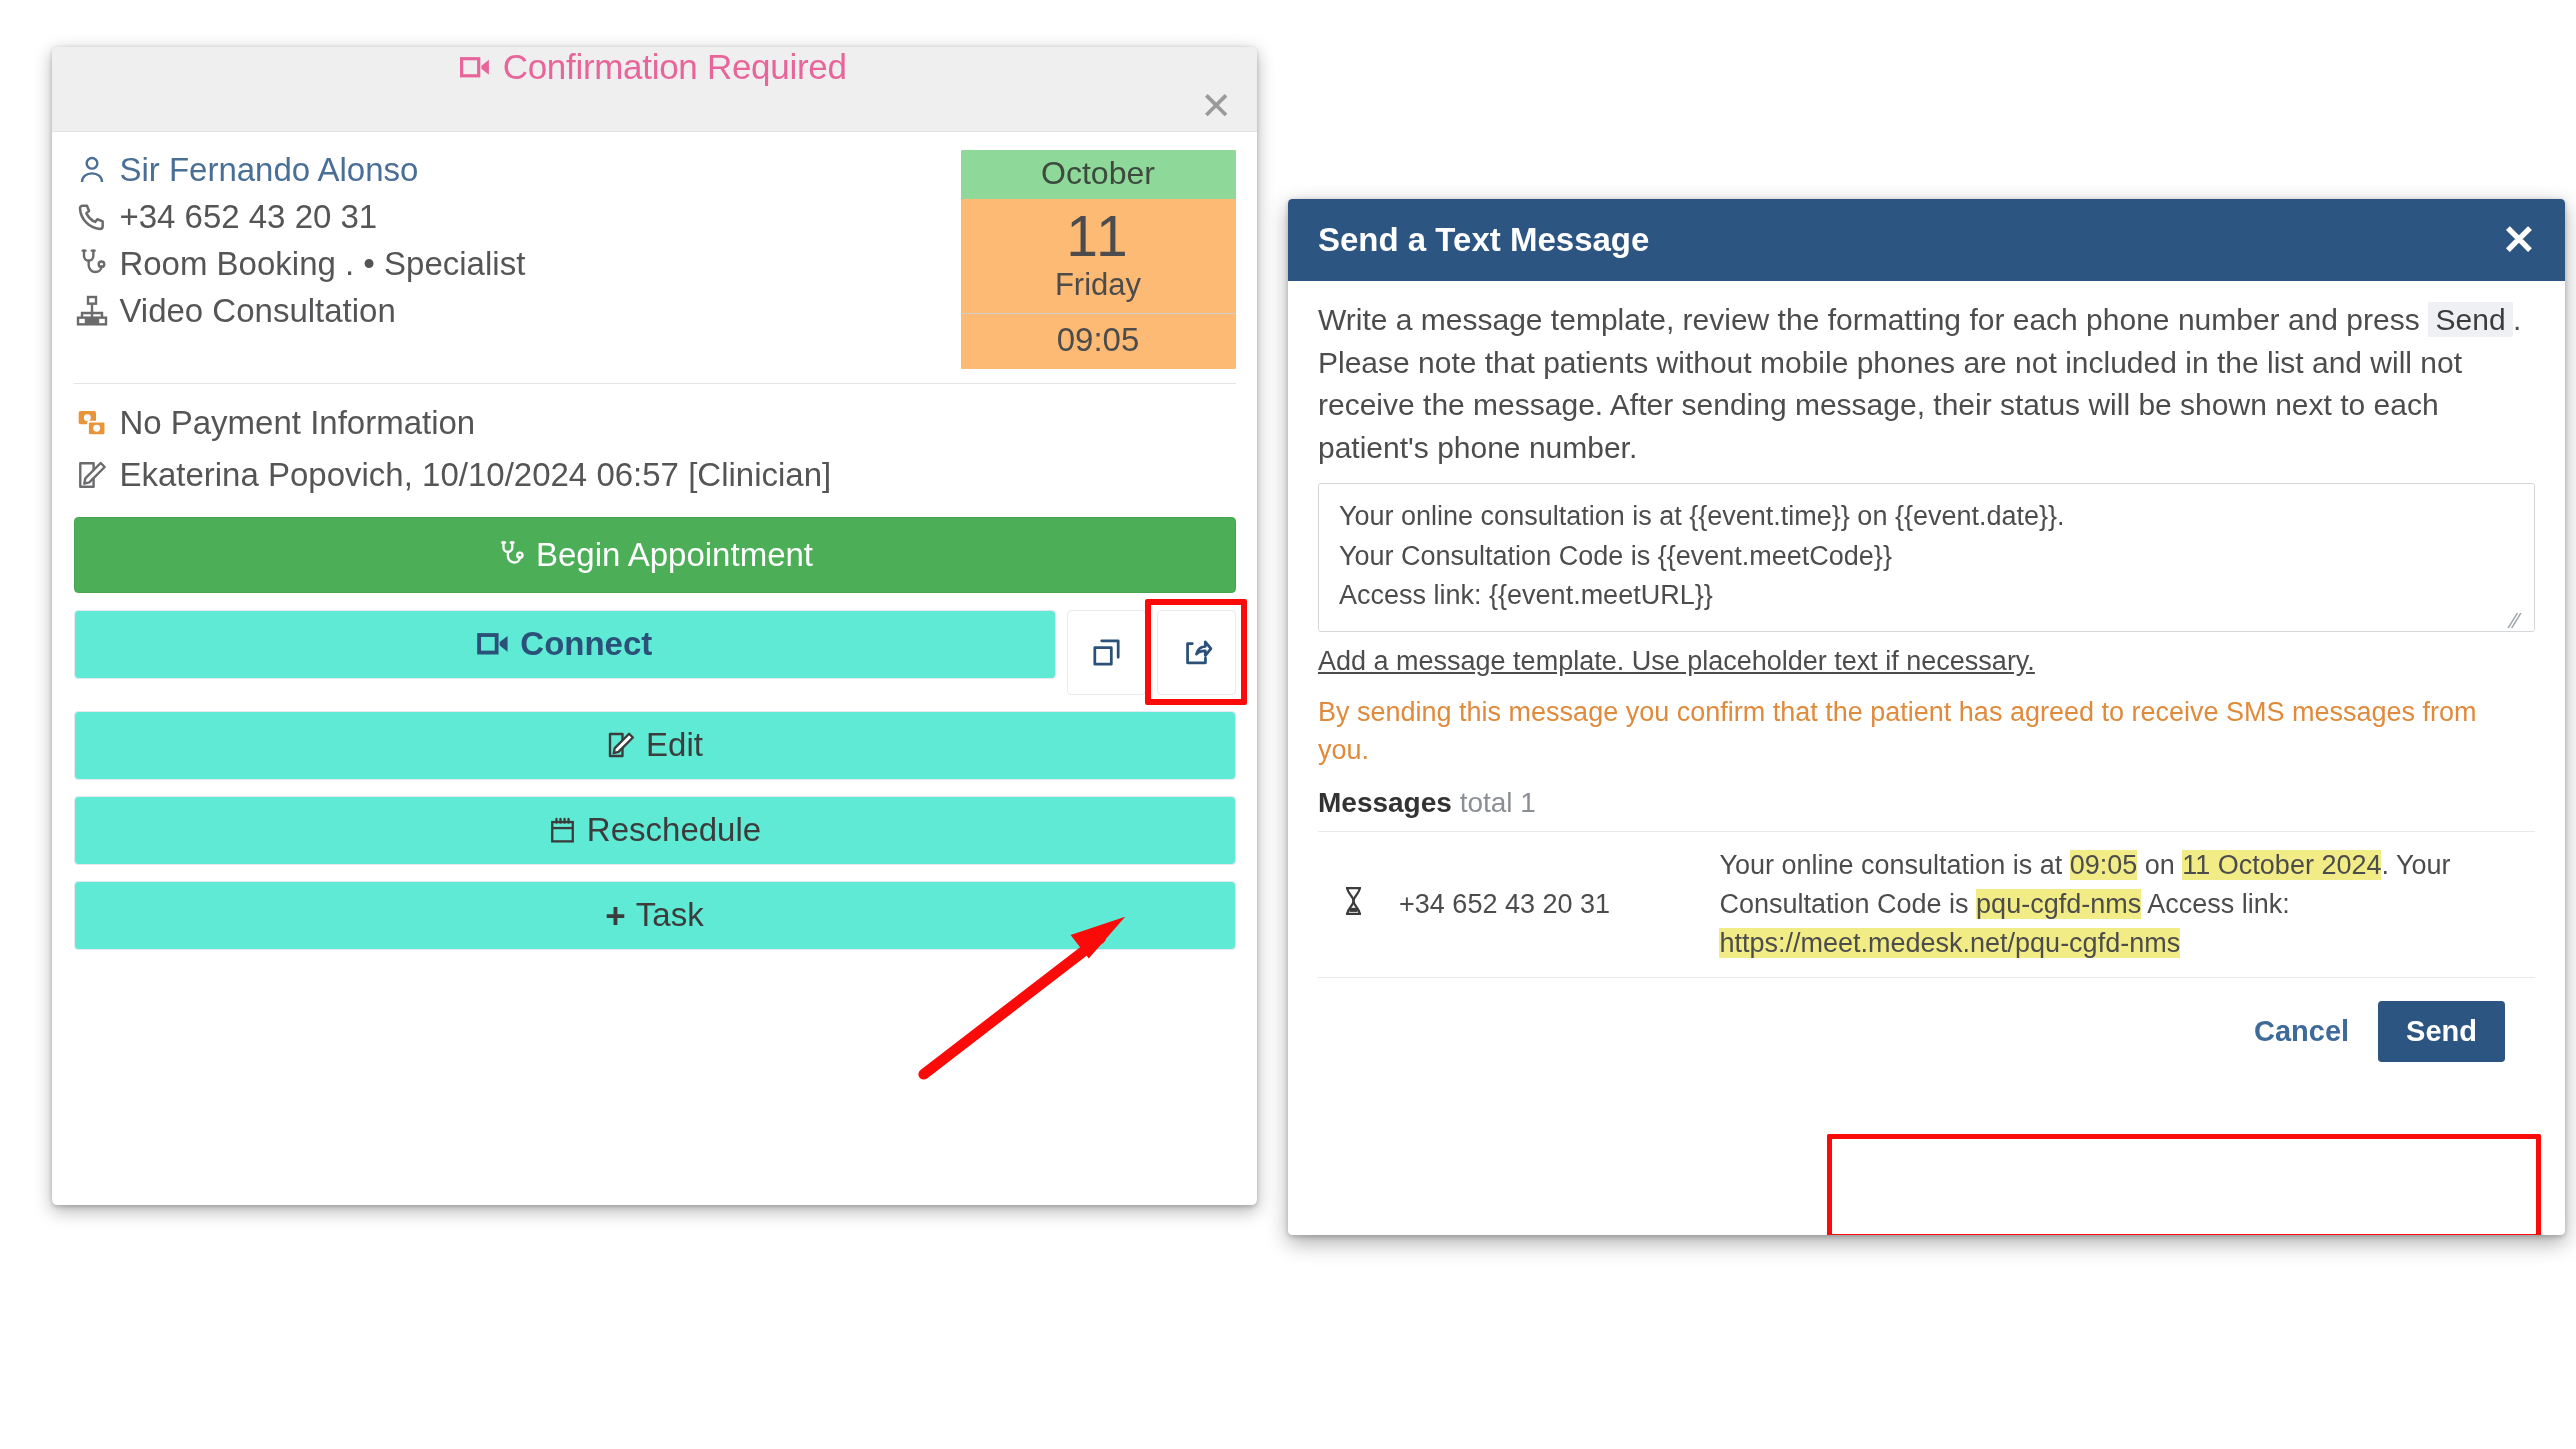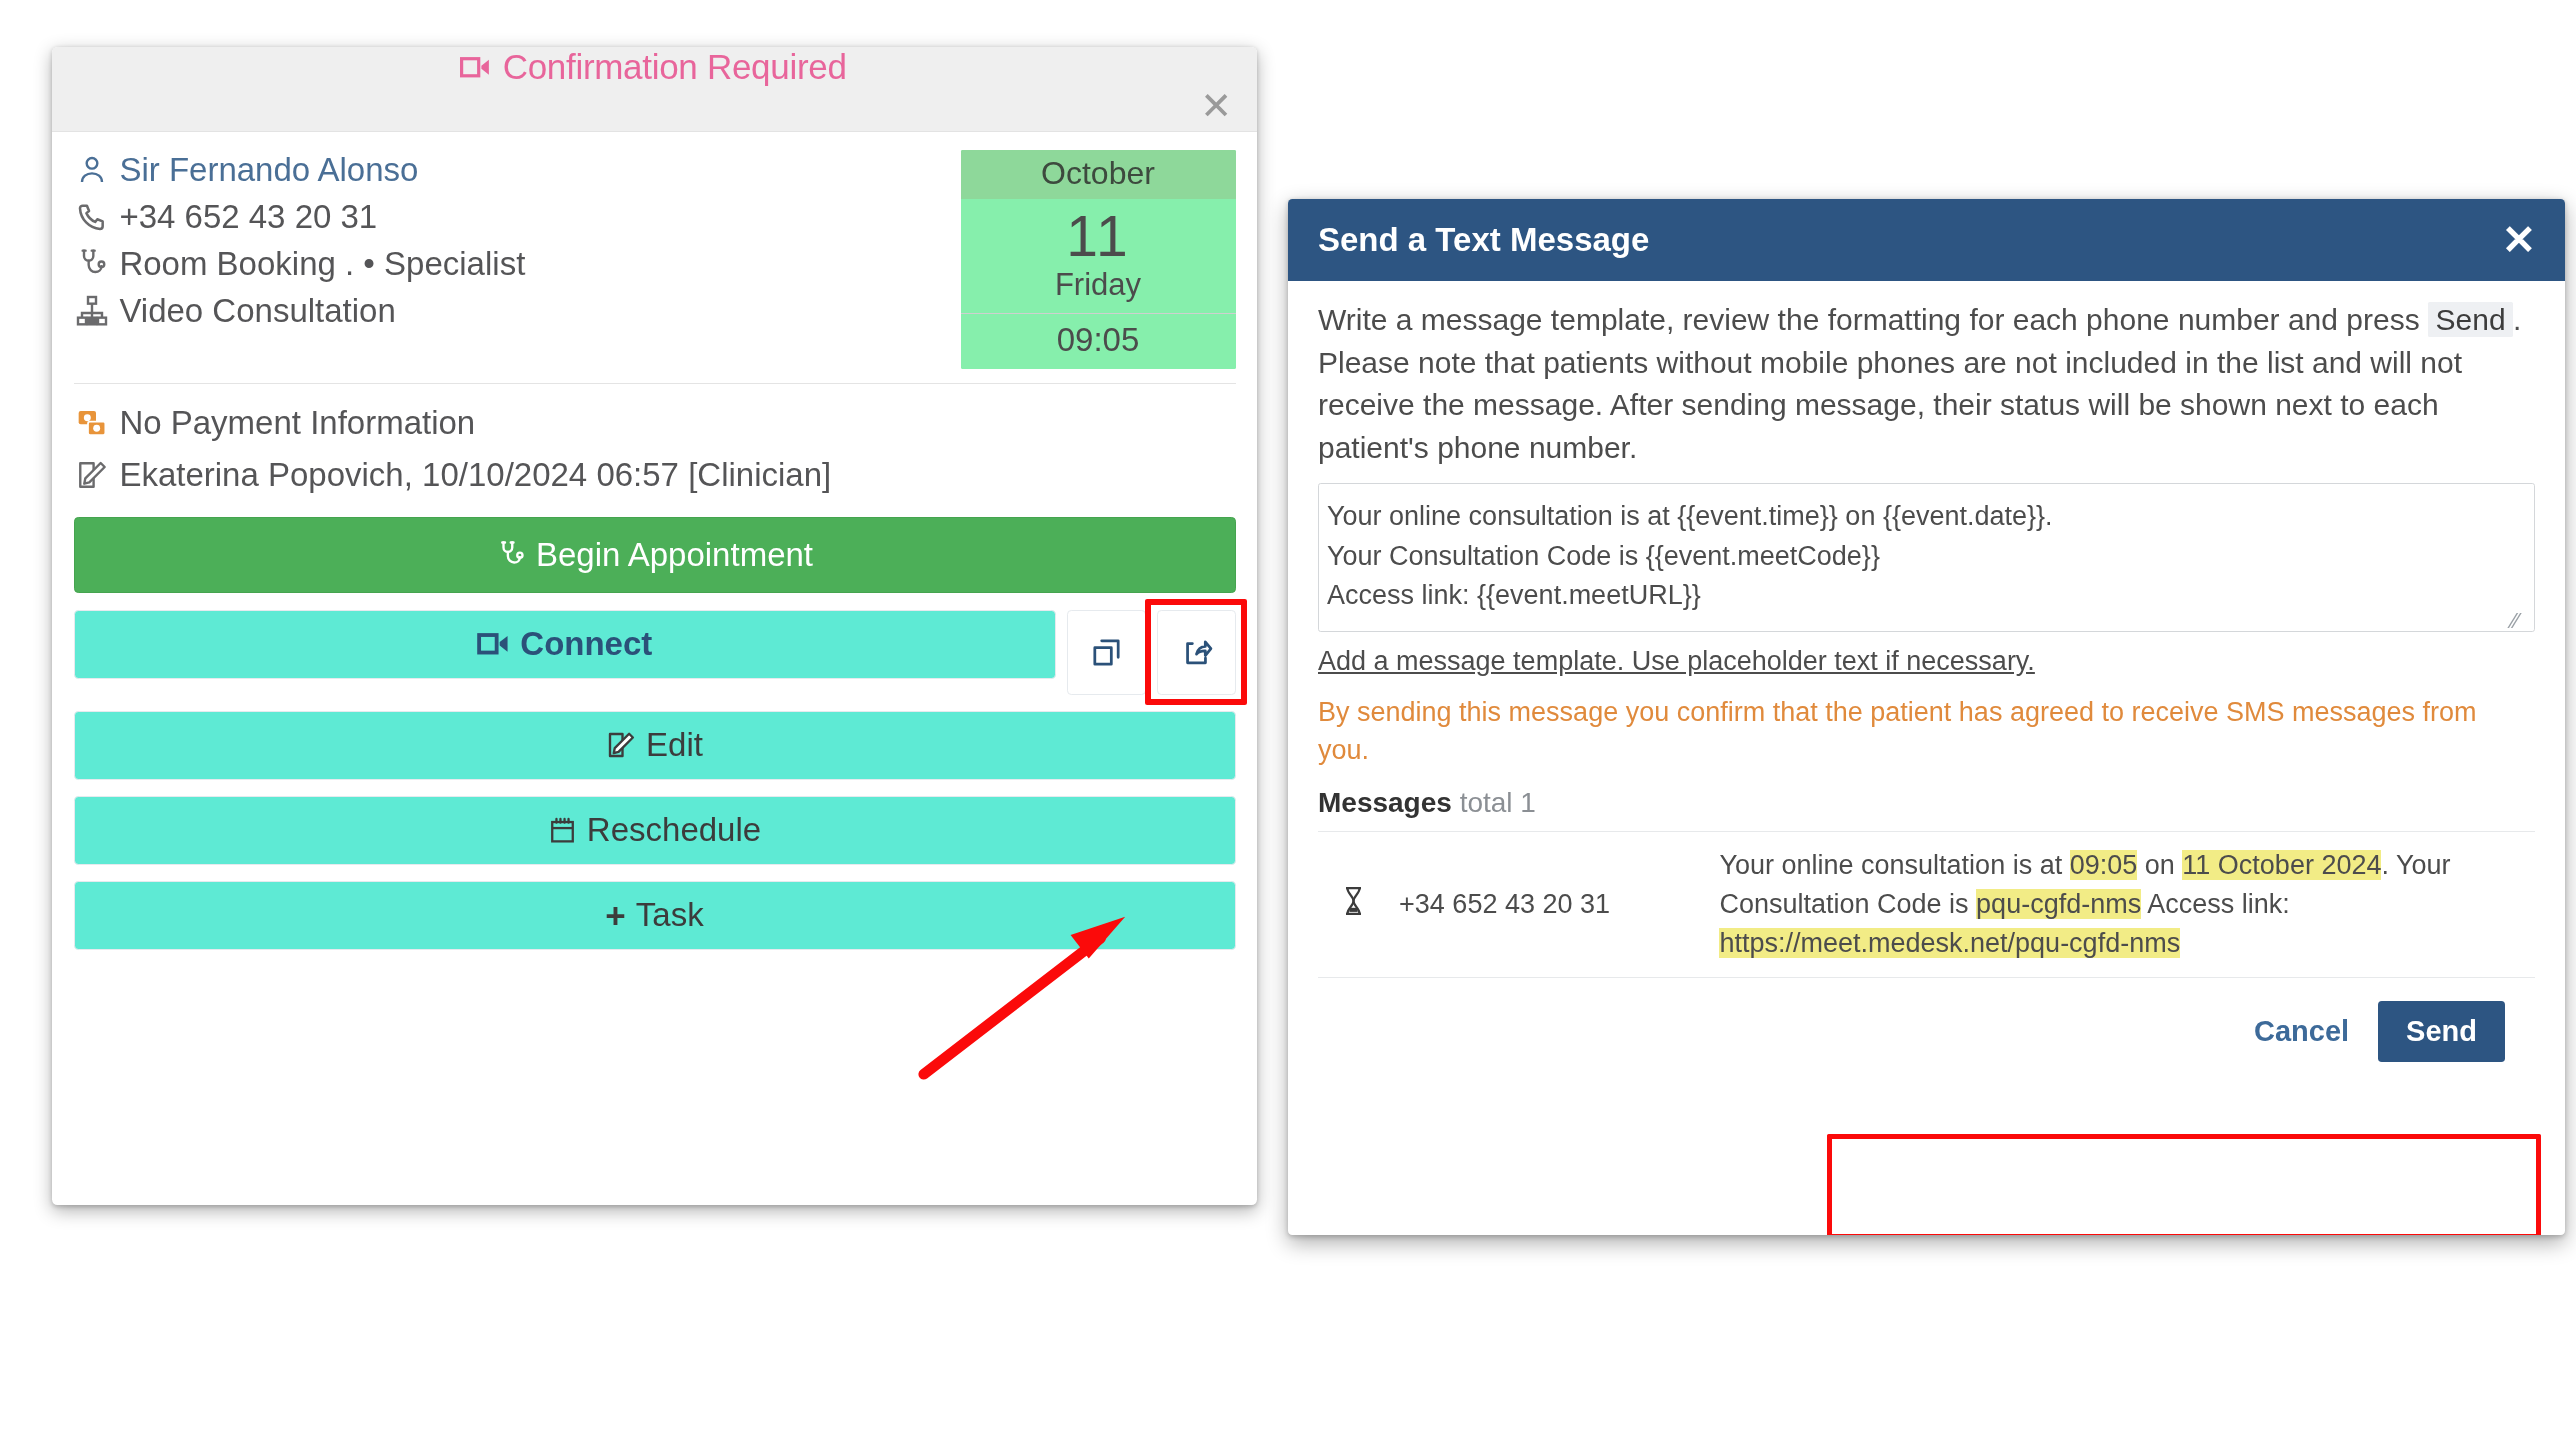--- a/index.html
+++ b/index.html
@@ -55,21 +55,21 @@
   .info-icon{
     width:32px;height:32px;display:inline-flex;
     align-items:center;justify-content:center;flex:0 0 32px;
   }
   .info-icon svg{width:100%;height:100%;display:block;}
 
   
   #date-badge{
     width:275px;flex:0 0 275px;margin-top:4.3px;
     border-radius:1.6px;overflow:hidden;text-align:center;
-    background:#86efac;
+    background:#fdba74;
   }
   #date-badge-month{
     background:#8ed89a;color:#3d4a3e;font-size:32px;
     padding:6.4px 0 8.6px;line-height:1.05;
   }
   #date-badge-day{
     color:#4c4c4c;font-size:57px;font-weight:400;
     padding-top:8.6px;line-height:1.05;letter-spacing:2.1px;
   }
   #date-badge-weekday{
@@ -144,21 +144,21 @@
 
   #sms-intro{
     font-size:30px;line-height:1.42;color:#4c4c4c;margin:0 0 14px;
   }
   .kbd{
     background:#eef0f3;padding:1.1px 7.5px;border-radius:1.6px;color:#3c3c3c;
   }
 
   #sms-textarea{
     border:0.5px solid #d4d7da;border-radius:2.7px;
-    padding:13px 8px 16px;box-sizing:border-box;
+    padding:13px 20px 16px;box-sizing:border-box;
     font-size:27px;line-height:1.45;color:#4c4c4c;
     position:relative;background:#fff;min-height:145px;
   }
   #sms-textarea .ta-line{white-space:nowrap;}
   #ta-resize{
     position:absolute;right:4.3px;bottom:2.1px;width:18px;height:18px;
     color:#9aa0a6;font-size:21.5px;line-height:1;
   }
 
   #sms-hint{font-size:27px;color:#4c4c4c;margin:14px 0 11.8px;text-decoration:underline;}

